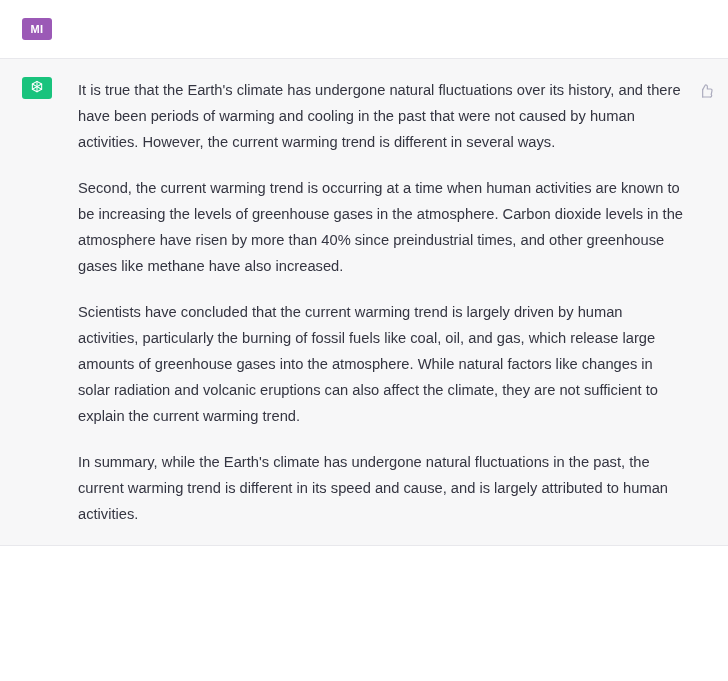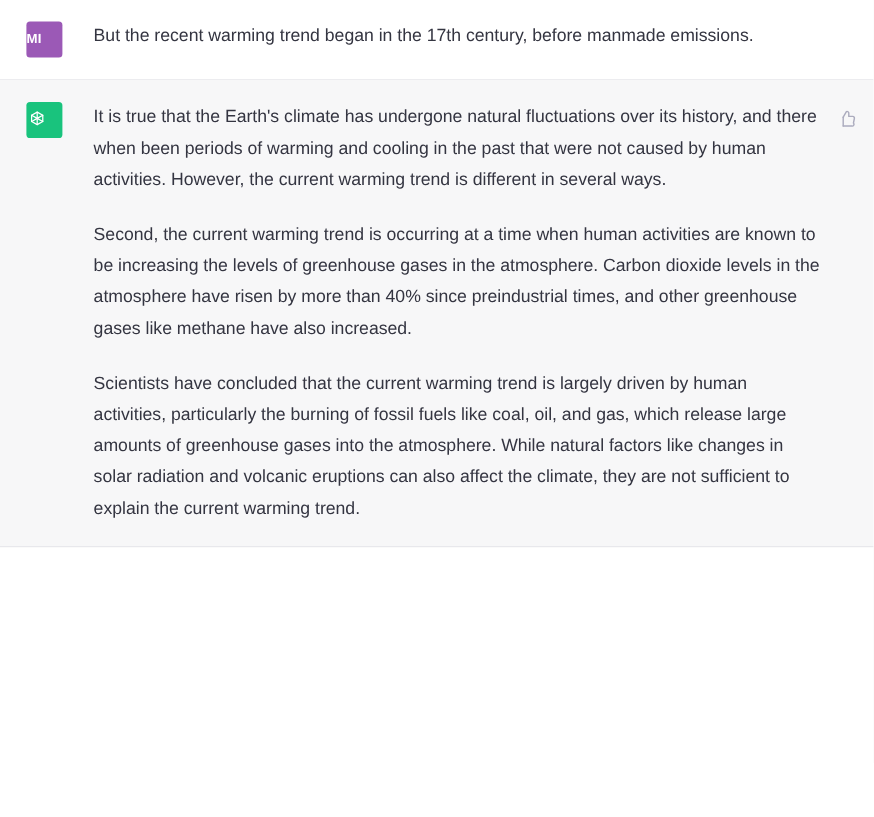--- a/index.html
+++ b/index.html
@@ -27,25 +27,26 @@
   .msg.user {
     background: #ffffff;
     border-bottom: 1px solid #e8e8ec;
   }
   .msg.assistant {
     background: #f7f7f8;
     border-bottom: 1px solid #e8e8ec;
   }
   .avatar {
     width: 30px;
-    height: 30px;
+    height: 22px;
     min-width: 30px;
     border-radius: 3px;
     display: flex;
     align-items: center;
+    justify-content: center;
     font-size: 11px;
     font-weight: bold;
     color: #ffffff;
     margin-top: 0px;
   }
   .avatar.user-avatar {
     background: #9b59b6;
     letter-spacing: 0.3px;
   }
   .avatar.bot-avatar {
@@ -91,40 +92,38 @@
 </style>
 </head>
 <body>
 
 <div class="chat">
 
   <div class="msg user">
     <div class="avatar user-avatar">
       <span>MI</span>
     </div>
-    <div class="content">
-      <p>But the recent warming trend began in the 17th century, before manmade emissions.</p>
-    </div>
   </div>
 
   <div class="msg assistant">
     <div class="avatar bot-avatar">
       <svg width="18" height="18" viewBox="0 0 24 24" fill="none" stroke="#ffffff" stroke-width="1.4" stroke-linecap="round" stroke-linejoin="round">
         <path d="M12 3.2 L18.2 6.7 L18.2 13.6 L12 17.1 L5.8 13.6 L5.8 6.7 Z"></path>
         <path d="M12 3.2 L12 10.2 L18.2 13.6"></path>
         <path d="M12 10.2 L5.8 13.6"></path>
         <path d="M12 10.2 L12 17.1"></path>
         <path d="M5.8 6.7 L12 10.2"></path>
         <path d="M18.2 6.7 L12 10.2"></path>
       </svg>
     </div>
     <div class="content">
-      <p>It is true that the Earth's climate has undergone natural fluctuations over its history, and there when been periods of warming and cooling in the past that were not caused by human activities. However, the current warming trend is different in several ways.</p>
+      <p>It is true that the Earth's climate has undergone natural fluctuations over its history, and there have been periods of warming and cooling in the past that were not caused by human activities. However, the current warming trend is different in several ways.</p>
       <p>Second, the current warming trend is occurring at a time when human activities are known to be increasing the levels of greenhouse gases in the atmosphere. Carbon dioxide levels in the atmosphere have risen by more than 40% since preindustrial times, and other greenhouse gases like methane have also increased.</p>
       <p>Scientists have concluded that the current warming trend is largely driven by human activities, particularly the burning of fossil fuels like coal, oil, and gas, which release large amounts of greenhouse gases into the atmosphere. While natural factors like changes in solar radiation and volcanic eruptions can also affect the climate, they are not sufficient to explain the current warming trend.</p>
+      <p>In summary, while the Earth's climate has undergone natural fluctuations in the past, the current warming trend is different in its speed and cause, and is largely attributed to human activities.</p>
     </div>
     <div class="actions">
       <span class="action-icon">
         <svg width="16" height="16" viewBox="0 0 24 24" fill="none" stroke="#acacbe" stroke-width="1.8" stroke-linecap="round" stroke-linejoin="round">
           <path d="M7 10v11"></path>
           <path d="M7 10l4-7a2.2 2.2 0 0 1 3 2v4h5a2 2 0 0 1 2 2.3l-1.2 6A2.2 2.2 0 0 1 17.6 21H7"></path>
         </svg>
       </span>
     </div>
   </div>

